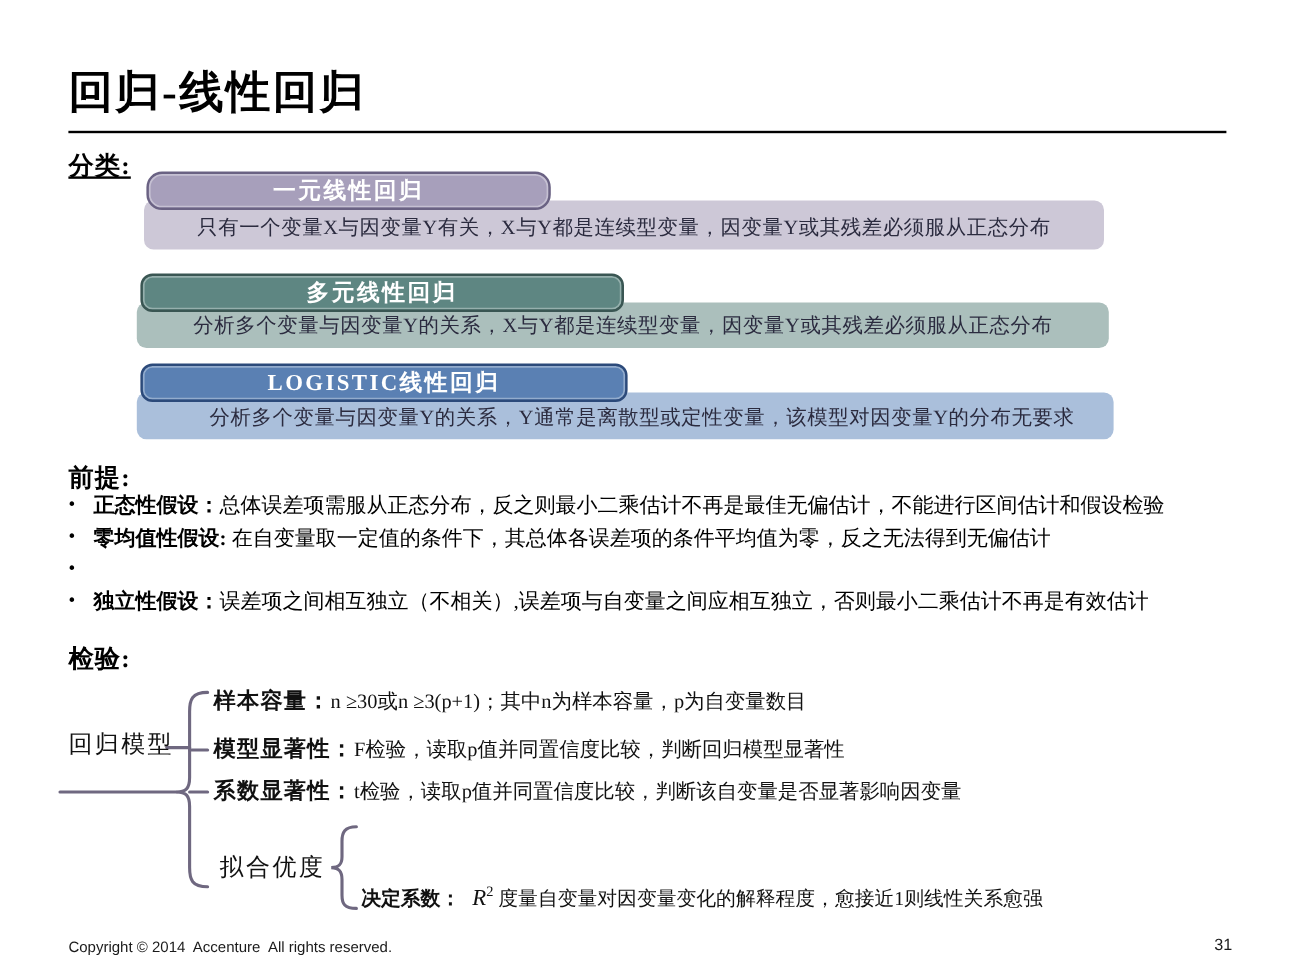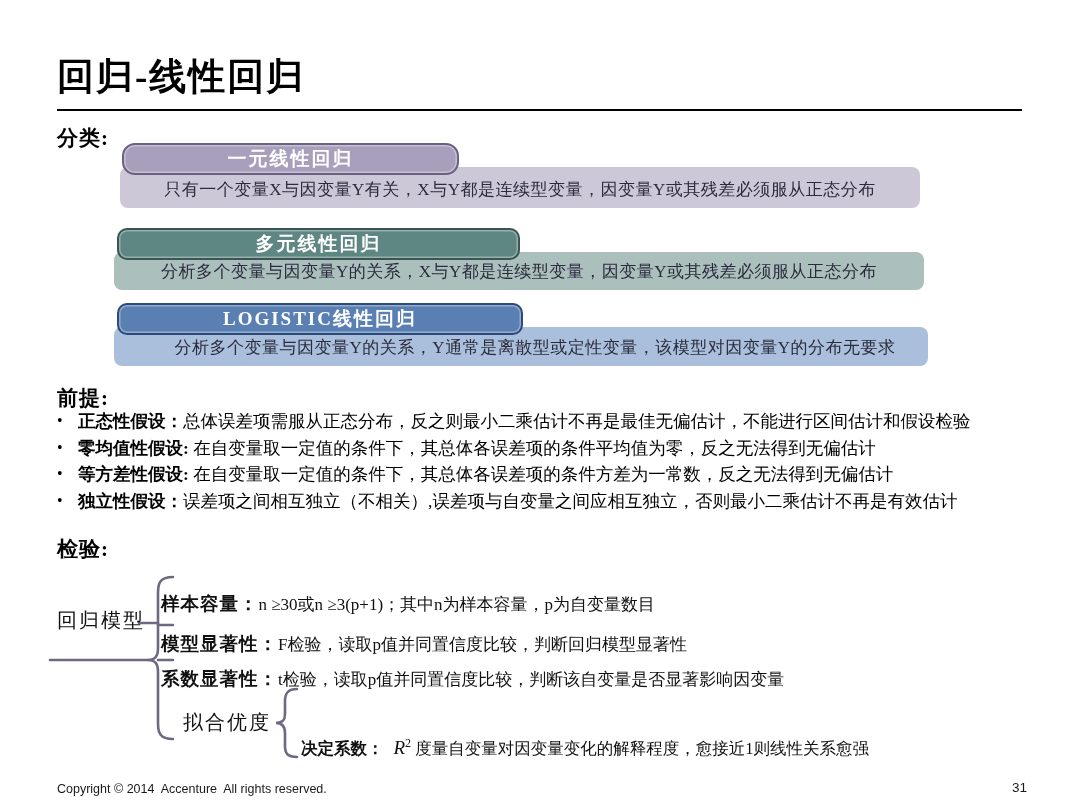--- a/index.html
+++ b/index.html
@@ -12,21 +12,21 @@
   
   .title {
     position:absolute; left:57px; top:52px;
     font-size:37px; font-weight:bold; letter-spacing:2px; color:#000;
   }
   .title-rule {
     position:absolute; left:57px; top:109px; width:965px; height:2px;
     background:#000;
   }
   .section-label { position:absolute; font-size:21px; font-weight:bold; color:#000; letter-spacing:1px; }
-  .lbl-class { left:57px; top:124px; }
+  .lbl-class { left:57px; top:124px;text-decoration:underline; }
   .lbl-prem  { left:57px; top:384px; }
   .lbl-test  { left:57px; top:535px; }
 
   
   .card-body {
     position:absolute; border-radius:8px;
     display:flex; align-items:flex-end; justify-content:center;
     font-size:17px; color:#2b2b3f; padding-bottom:7px; box-sizing:border-box;
     letter-spacing:0.5px;
   }
@@ -45,21 +45,21 @@
   .c3 .card-header { left:117px; top:303px; width:406px; height:32px; background:#5a80b3; border-color:#2c4a7a; border-radius:10px; }
 
   
   .premises { position:absolute; left:57px; top:408px; width:985px; }
   .premise { display:flex; font-size:17.5px; line-height:26.5px; color:#000; }
   .premise .marker { width:21px; font-size:16px; }
   .premise .term { font-weight:bold; white-space:nowrap; }
 
   
   .tree-root { position:absolute; left:57px; top:607px; font-size:20px; letter-spacing:2px; }
-  .branch { position:absolute; left:161px; font-size:17px; white-space:nowrap;margin-top:20px; }
+  .branch { position:absolute; left:178px; font-size:17px; white-space:nowrap; }
   .branch .term { font-weight:bold; font-size:18.5px; letter-spacing:1px; }
   .b1 { top:571px; } .b2 { top:611px; } .b3 { top:646px; }
   .fit-label { position:absolute; left:183px; top:709px; font-size:20px; letter-spacing:2px; }
   .residual { position:absolute; left:301px; top:681px; width:658px; font-size:16.5px; line-height:25px; }
   .residual .term { font-weight:bold; }
   .r2line { position:absolute; left:301px; top:736px; font-size:16.5px; white-space:nowrap; }
   .r2line .term { font-weight:bold; }
   .r2line .formula { font-style:italic; font-size:19px; margin-left:10px; }
   .r2line .formula sup { font-size:12px; font-style:normal; }
 
@@ -105,21 +105,20 @@
     <div class="premise">
       <span class="marker">•</span>
       <span><span class="term">正态性假设：</span><span>总体误差项需服从正态分布，反之则最小二乘估计不再是最佳无偏估计，不能进行区间估计和假设检验</span></span>
     </div>
     <div class="premise">
       <span class="marker">•</span>
       <span><span class="term">零均值性假设: </span><span>在自变量取一定值的条件下，其总体各误差项的条件平均值为零，反之无法得到无偏估计</span></span>
     </div>
     <div class="premise">
       <span class="marker">•</span>
-      <span><span class="term">等方差性假设: </span><span>在自变量取一定值的条件下，其总体各误差项的条件方差为一常数，反之无法得到无偏估计</span></span>
     </div>
     <div class="premise">
       <span class="marker">•</span>
       <span><span class="term">独立性假设：</span><span>误差项之间相互独立（不相关）,误差项与自变量之间应相互独立，否则最小二乘估计不再是有效估计</span></span>
     </div>
   </div>
 
   <div class="section-label lbl-test">检验:</div>
 
   <svg class="brace-svg" width="1080" height="810" viewBox="0 0 1080 810">

